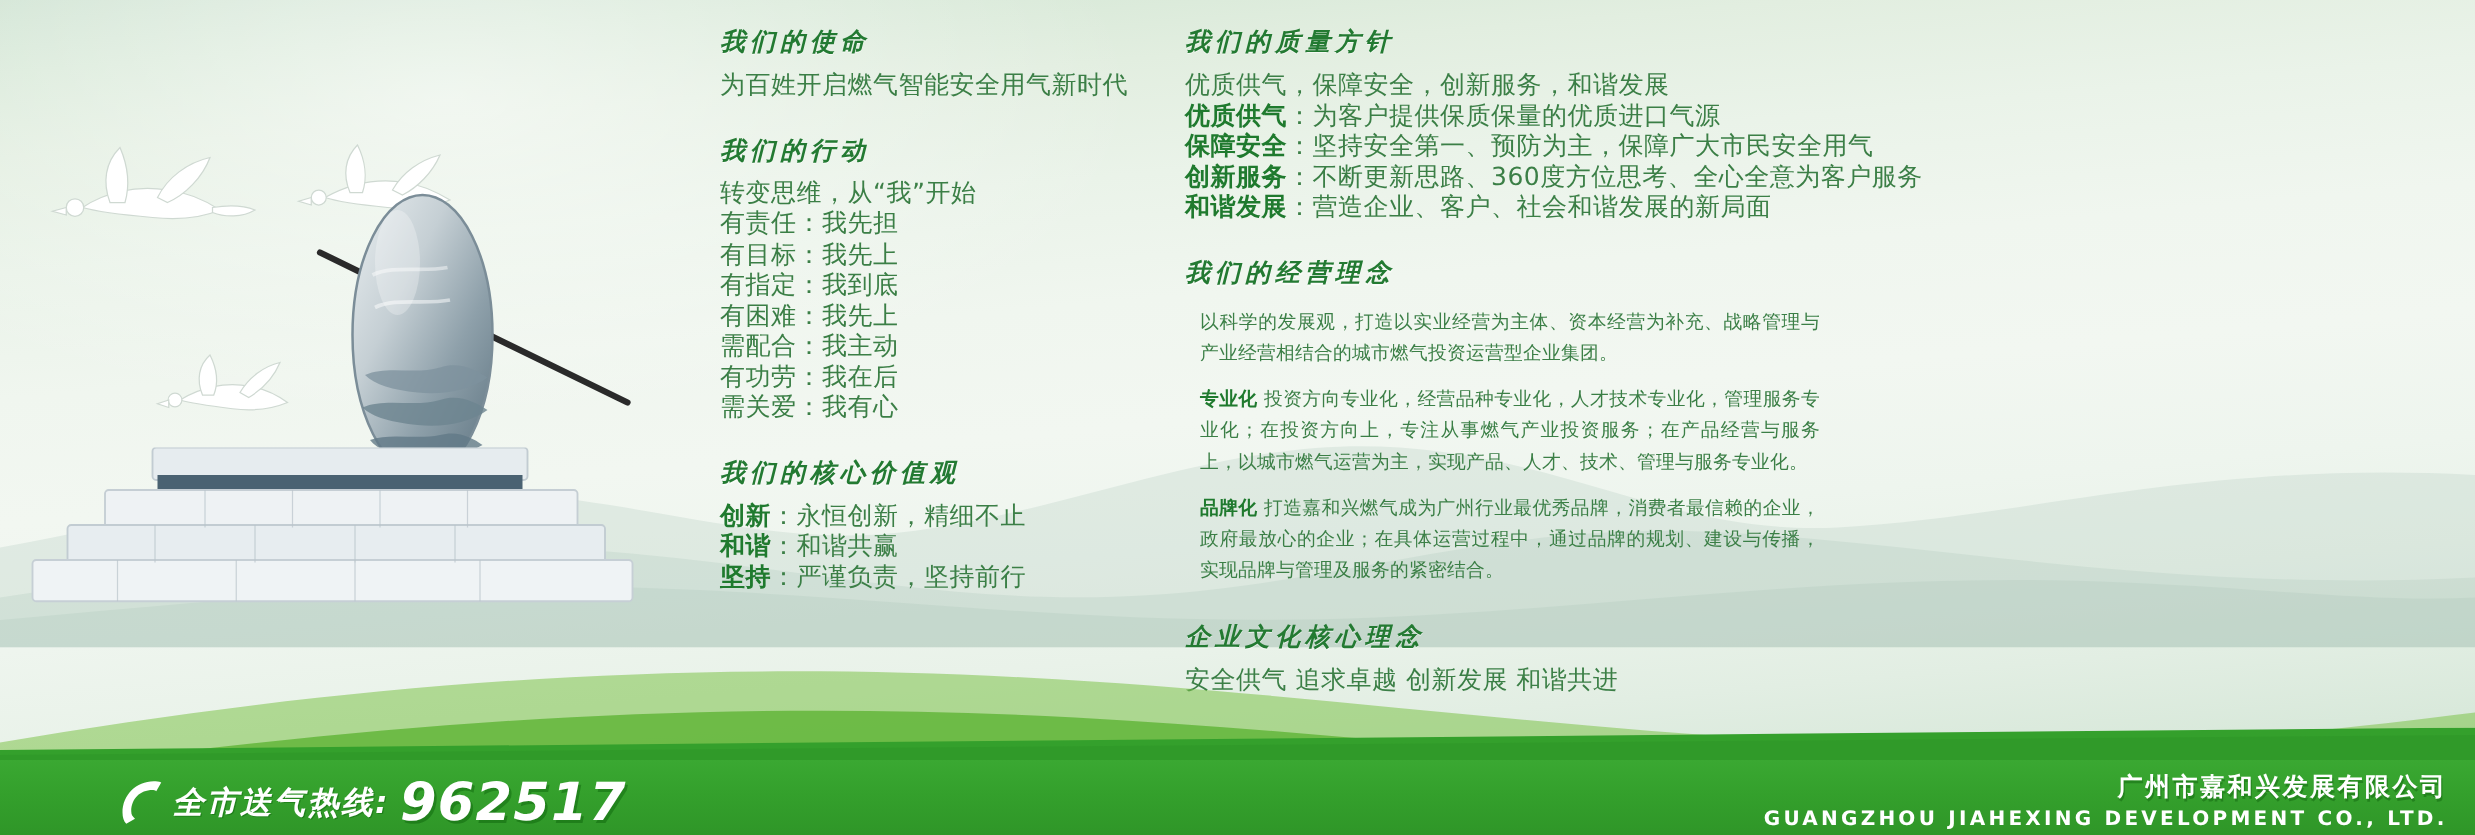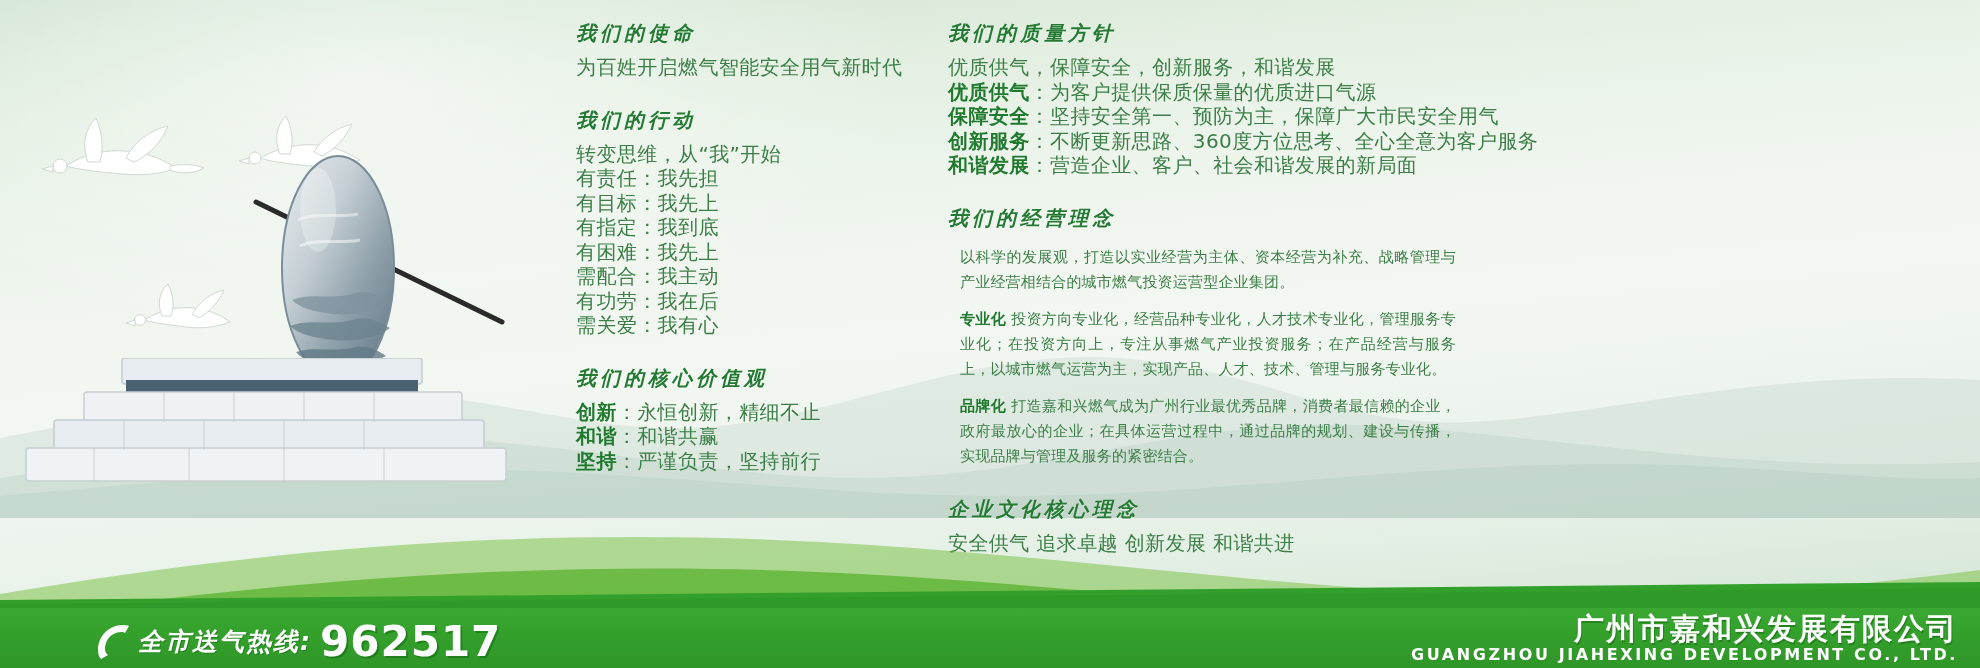--- a/index.html
+++ b/index.html
@@ -74,28 +74,28 @@
        background:linear-gradient(180deg,#3aa832 0%,#34a02c 45%,#2f9628 100%);}
   .bar-skew{position:absolute;left:0;bottom:60px;width:100%;height:26px;overflow:hidden;}
   .hotline{position:absolute;left:92px;bottom:6px;display:flex;align-items:center;gap:8px;}
   .ph-icon{width:38px;height:40px;}
   .hot-label{
     color:#ffffff;font-weight:700;font-style:italic;font-size:25px;
     letter-spacing:2px;line-height:36px;
     text-shadow:1px 1px 0 rgba(0,80,0,.35);
   }
   .hot-num{
-    color:#ffffff;font-weight:700;
+    color:#ffffff;font-weight:700;font-style:italic;
     font-family:"DejaVu Sans","Liberation Sans",sans-serif;
     font-size:42px;line-height:40px;letter-spacing:1px;
     text-shadow:2px 2px 0 rgba(0,80,0,.35);
   }
   .brand{position:absolute;right:22px;bottom:4px;text-align:right;}
   .brand-cn{
-    color:#ffffff;font-weight:700;font-size:30px;line-height:34px;letter-spacing:2px;
+    color:#ffffff;font-weight:700;font-size:20px;line-height:34px;letter-spacing:2px;
     text-shadow:1px 2px 0 rgba(0,70,0,.32);
   }
   .brand-en{
     color:#ffffff;font-weight:700;font-size:16px;line-height:18px;letter-spacing:2.6px;text-align:right;
   }
 </style>
 </head>
 <body>
 
 <div class="poster">

